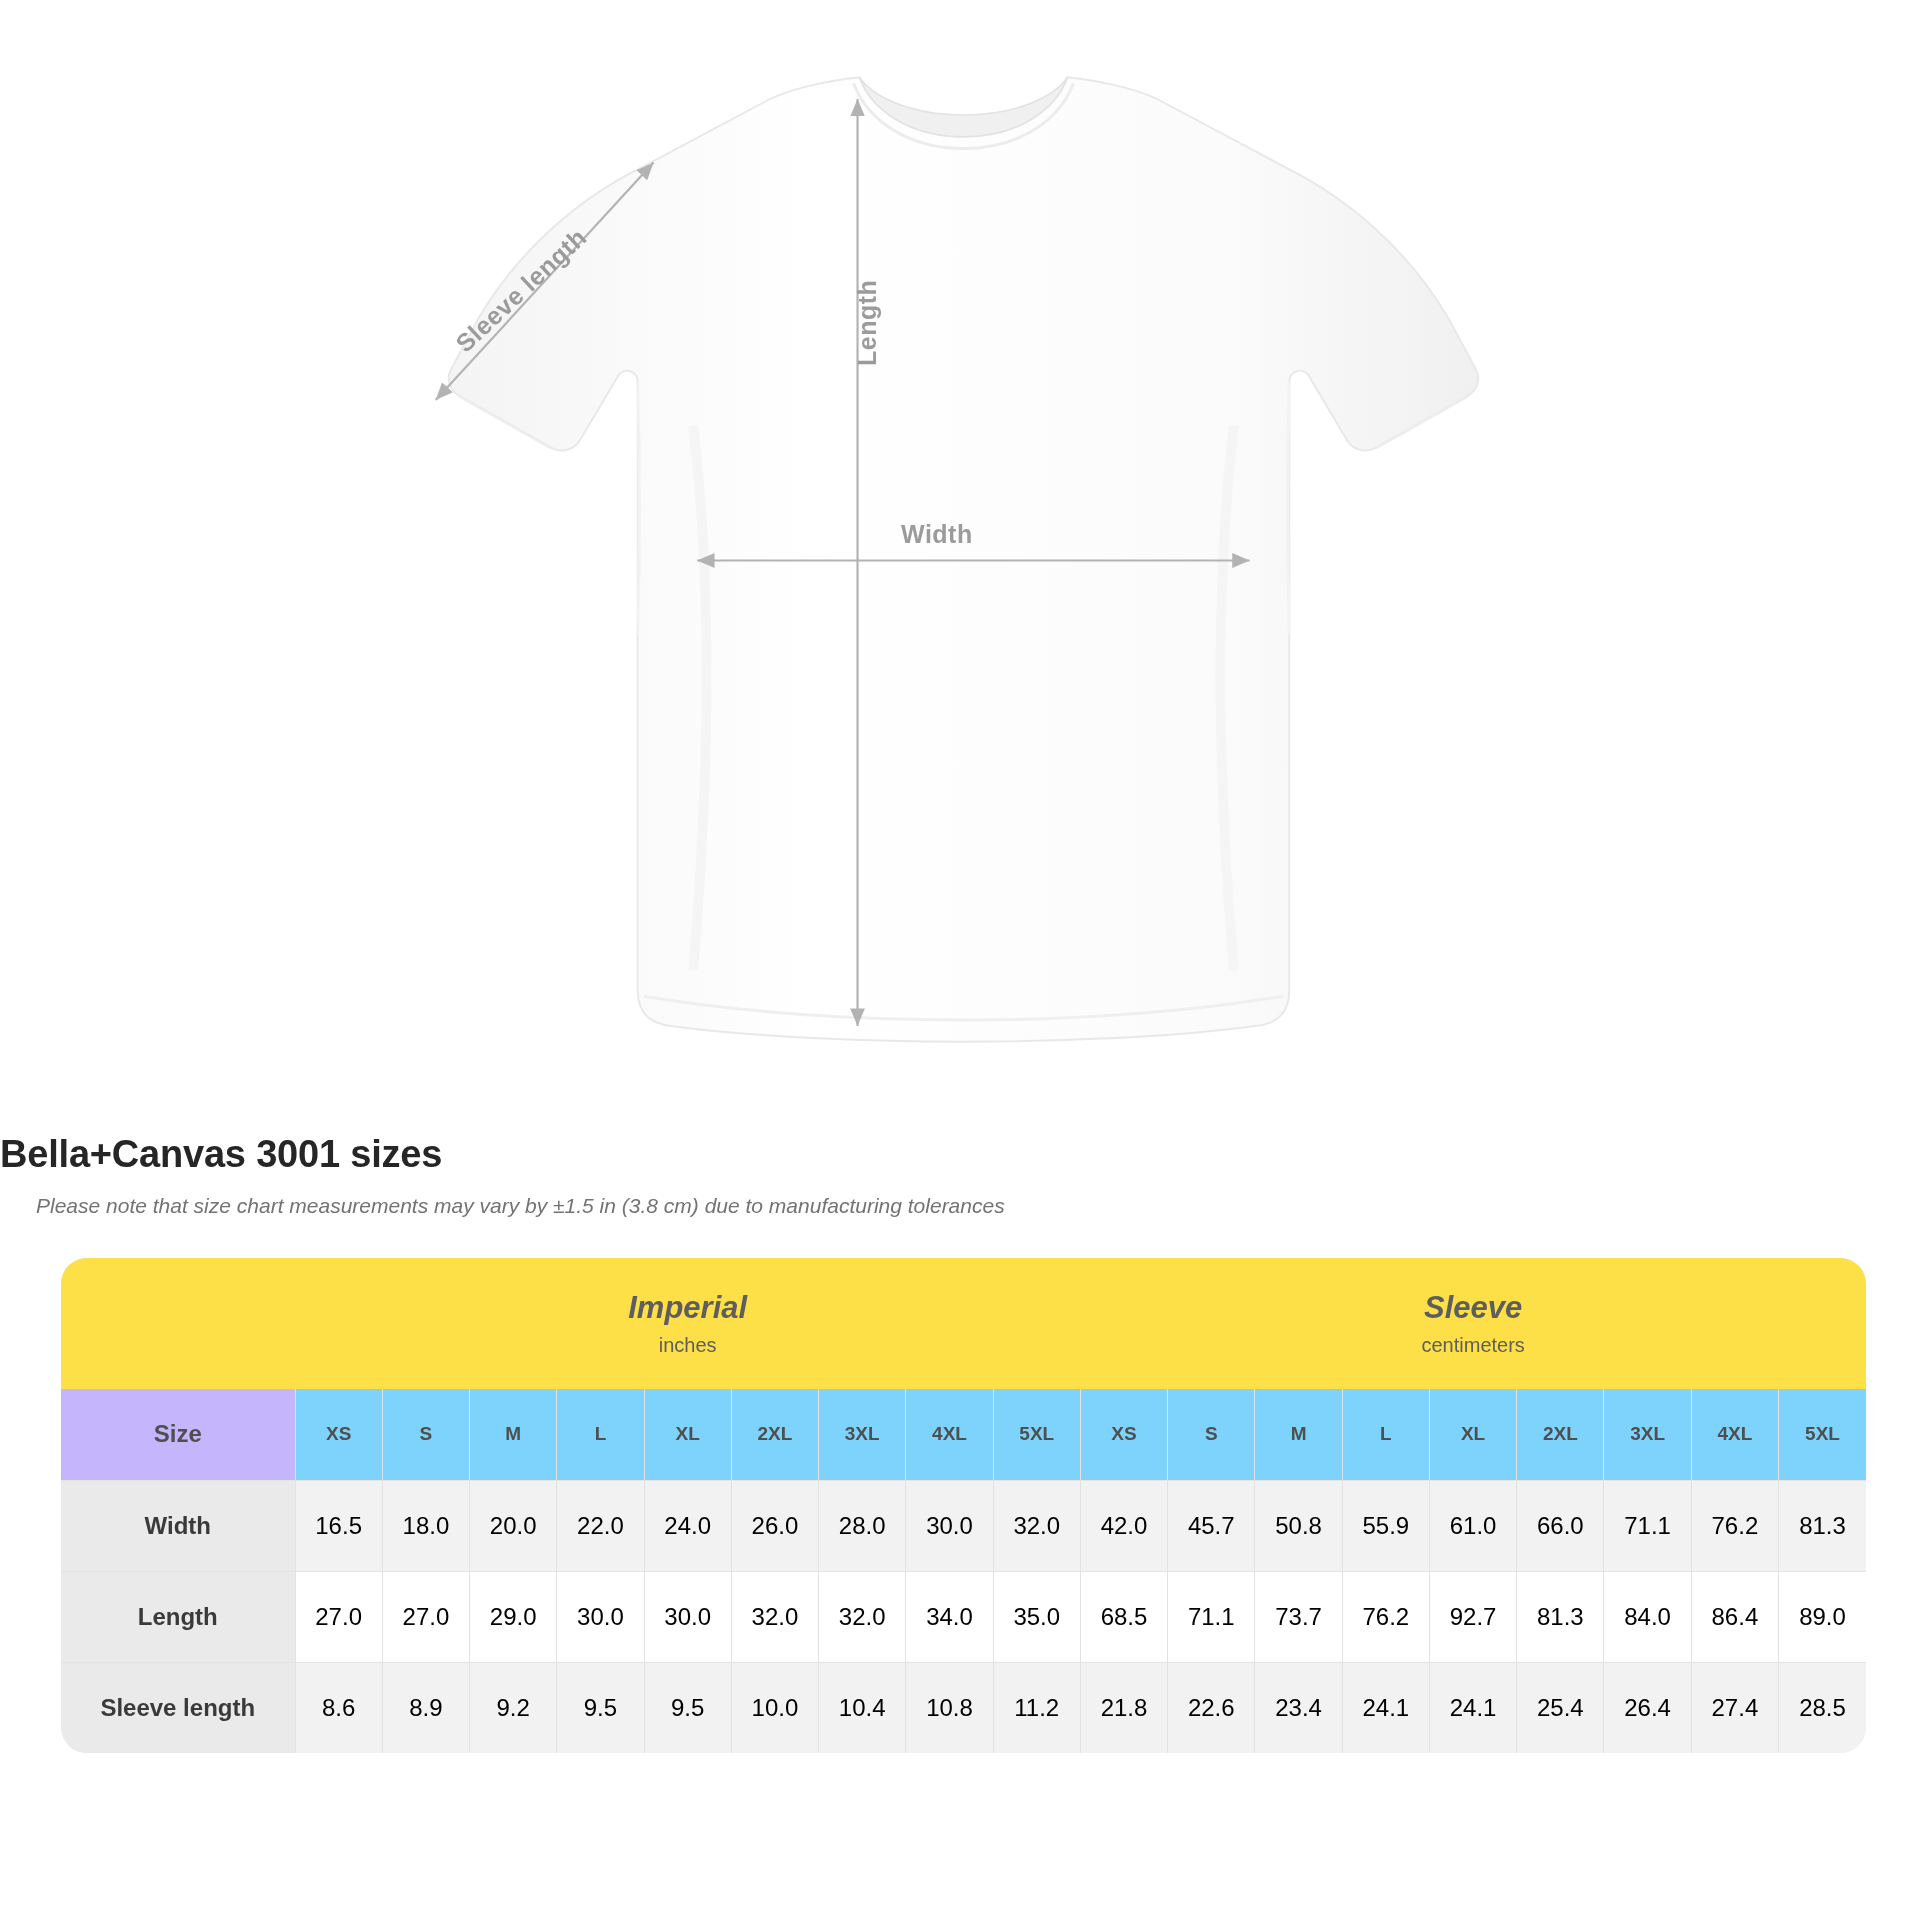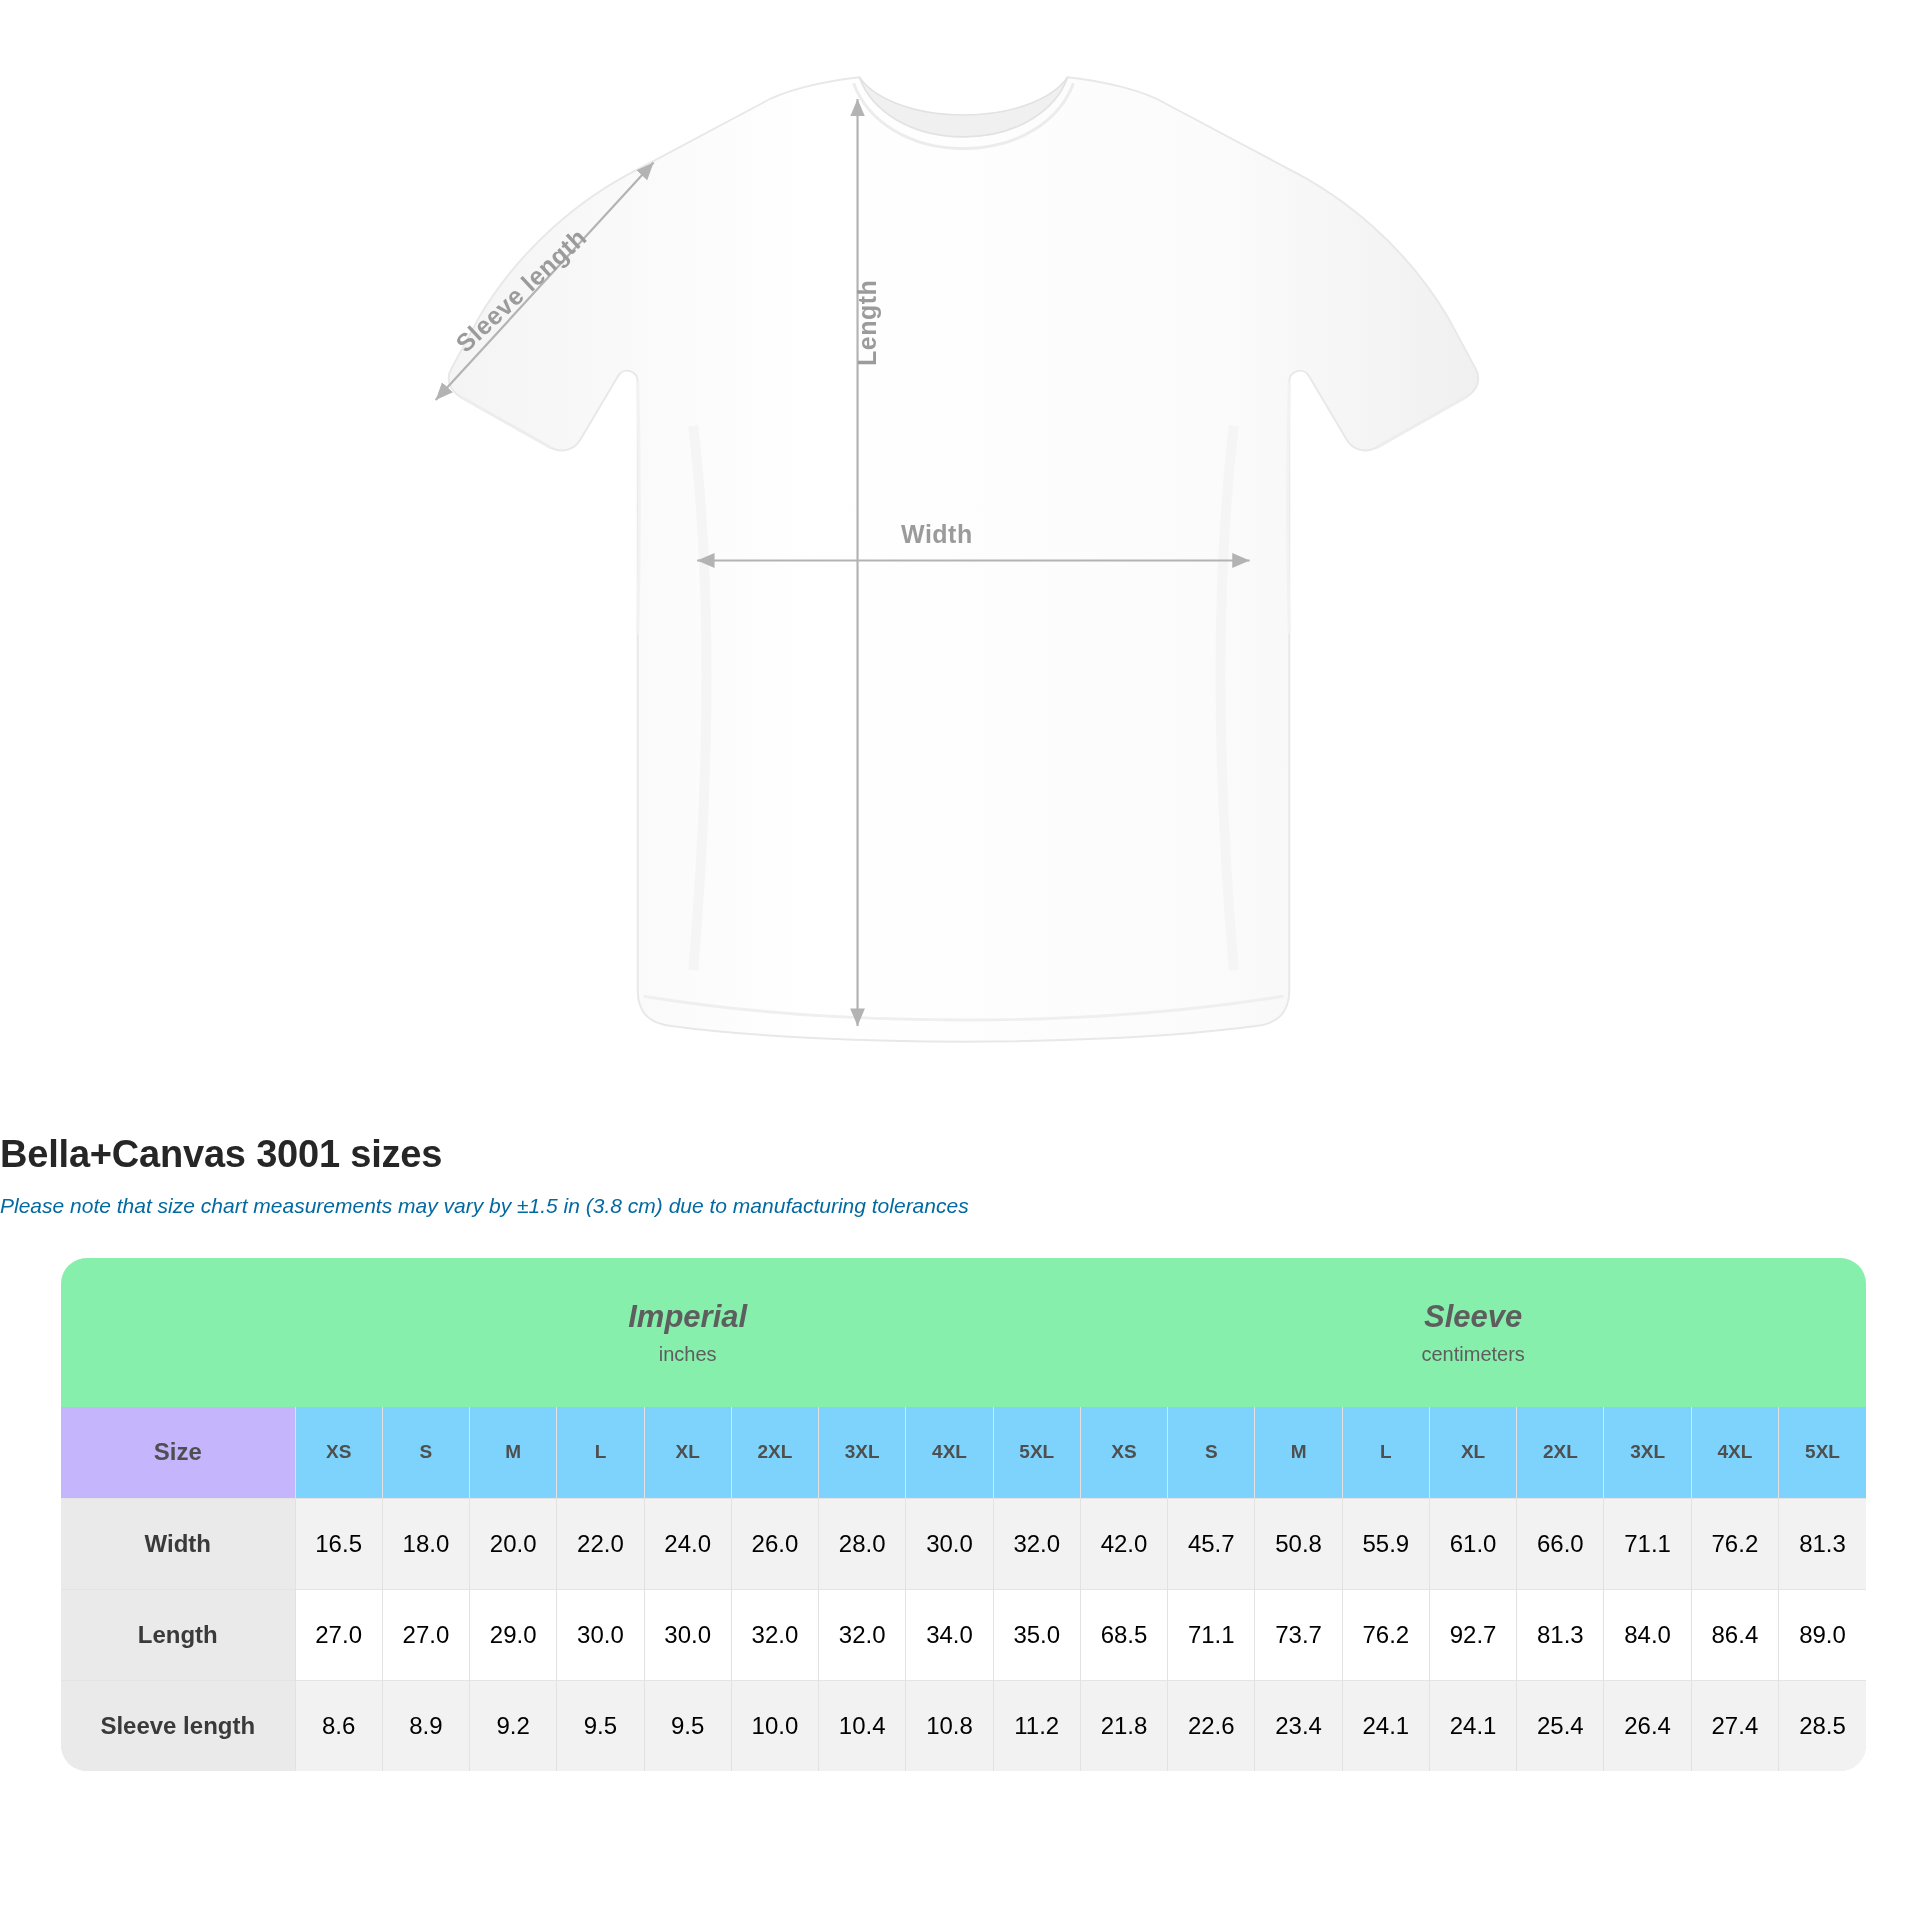--- a/index.html
+++ b/index.html
@@ -58,44 +58,45 @@
   .chart-title {
     font-size: 38px;
     font-weight: bold;
     color: #262626;
     margin: 0;
     letter-spacing: -0.2px;
   }
   .chart-note {
     font-size: 21px;
     font-style: italic;
-    color: #0369a1;
+    color: #737373;
     margin-top: 18px;
+    padding-left: 36px;
   }
 
   
   .table-wrap {
     margin: 40px 61px 0 61px;
     border-radius: 26px;
     overflow: hidden;
     background: #eaeaea;
   }
   table.size-table {
     width: 100%;
     border-collapse: collapse;
     table-layout: fixed;
   }
   table.size-table td, table.size-table th {
     border: none;
     text-align: center;
     vertical-align: middle;
   }
   .unit-head {
-    background: #86efac;
-    height: 149px;
+    background: #fde047;
+    height: 131px;
   }
   .unit-name {
     font-size: 31px;
     font-weight: bold;
     font-style: italic;
     color: #5e5e5e;
   }
   .unit-sub {
     font-size: 20px;
     color: #5e5e5e;

